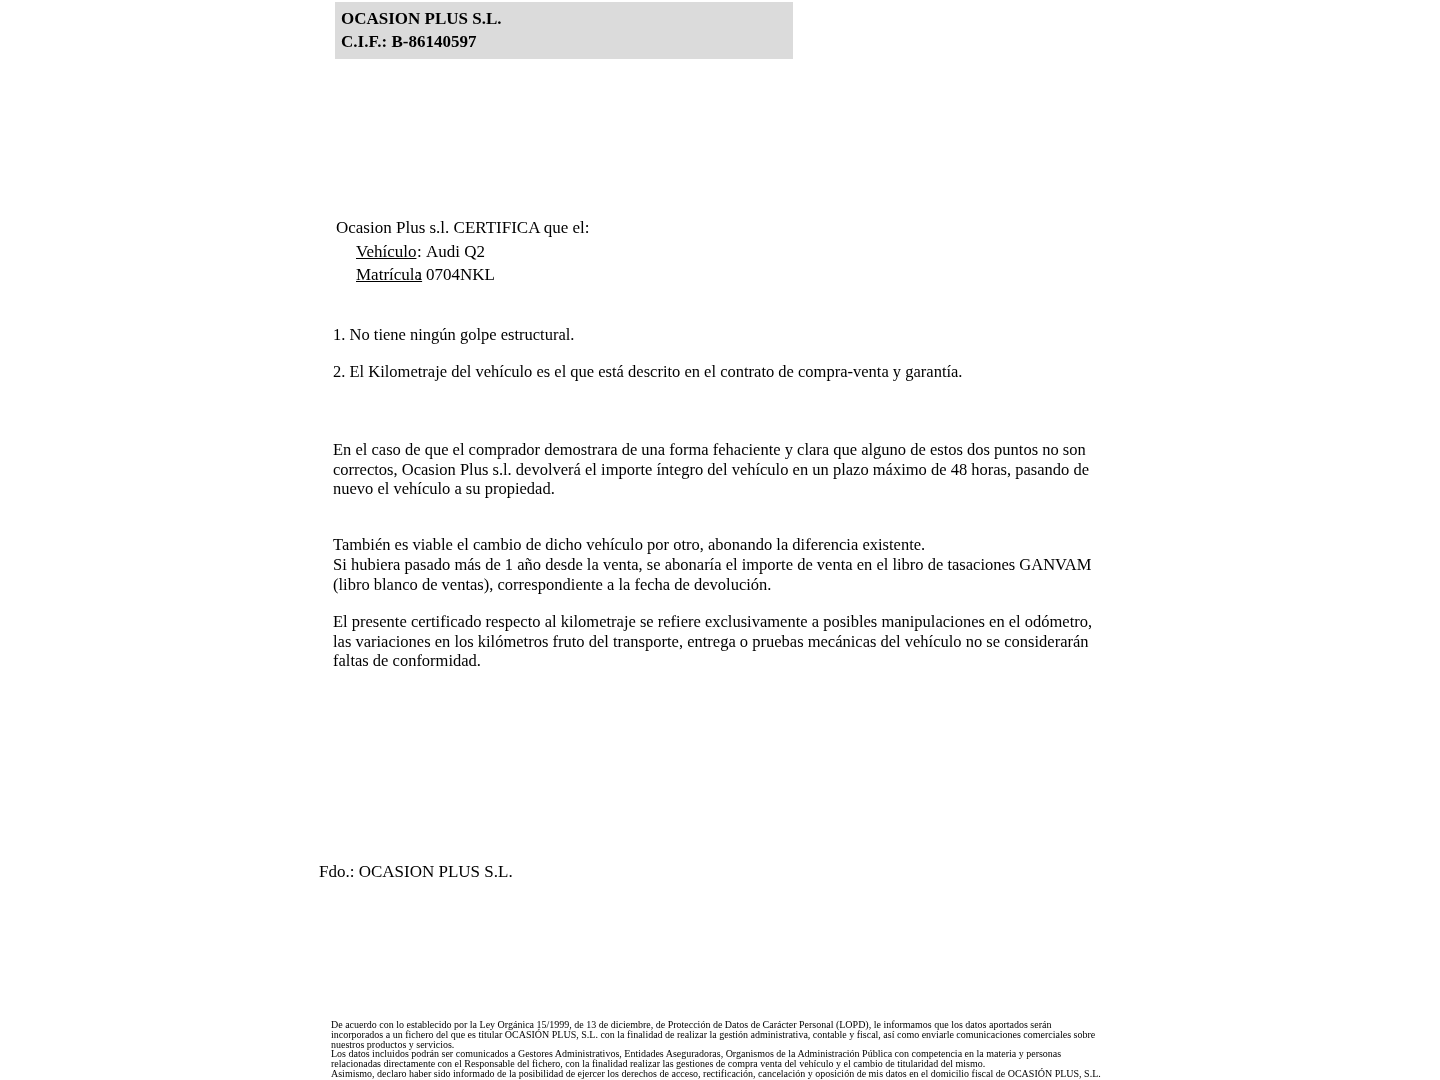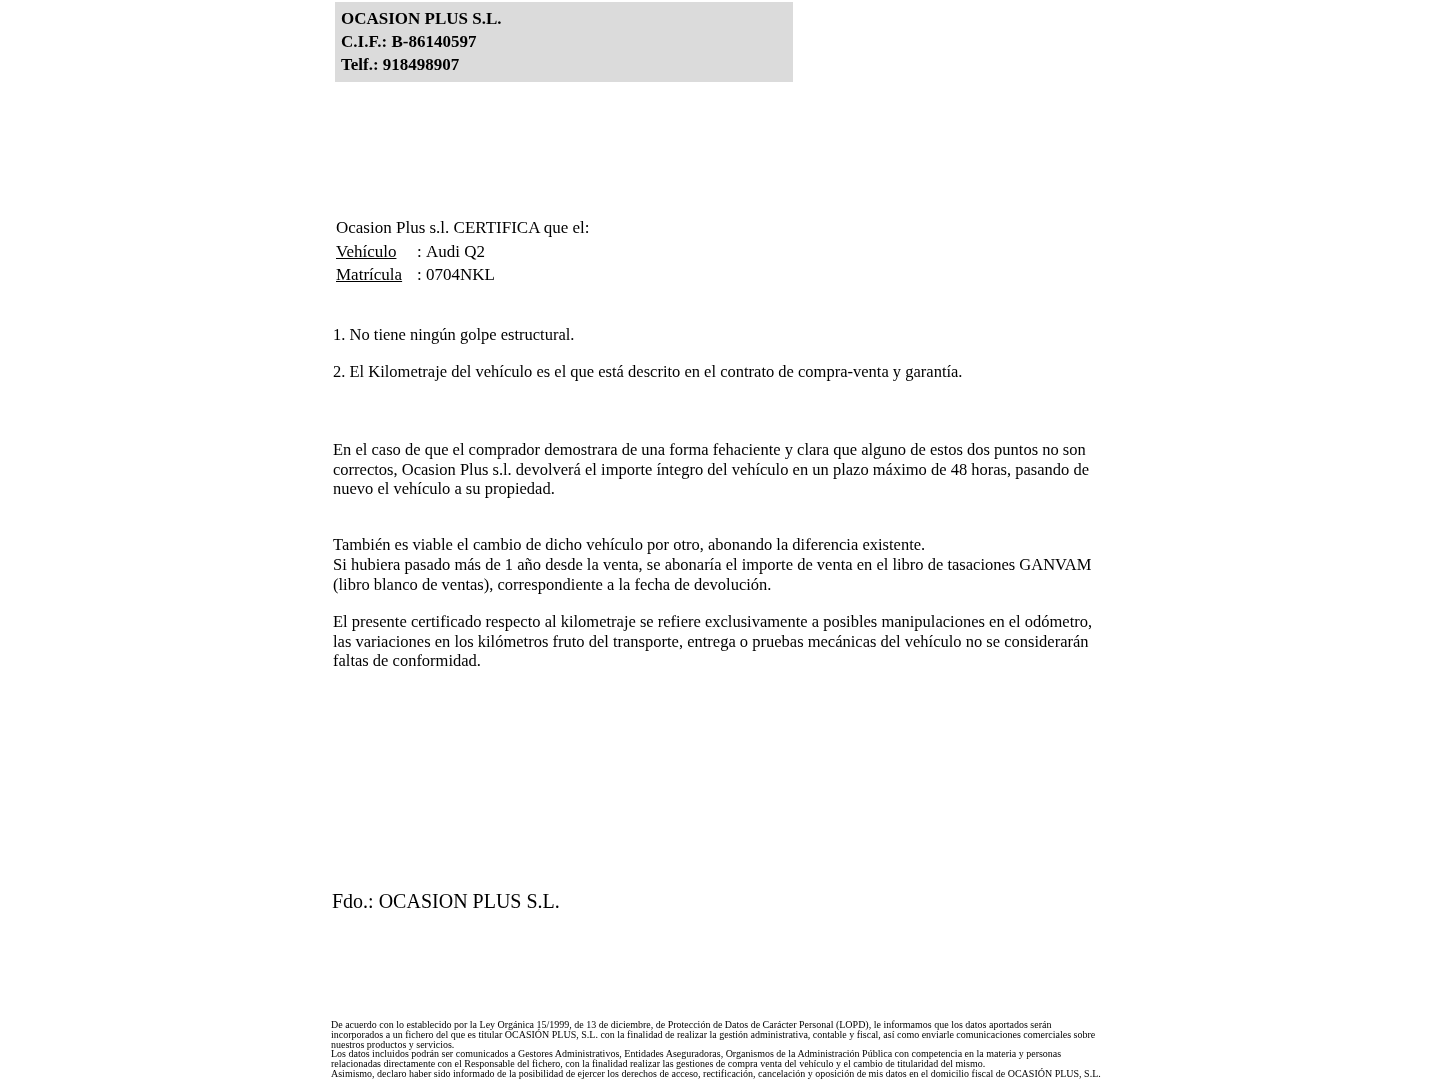--- a/index.html
+++ b/index.html
@@ -44,40 +44,40 @@
     top: 216px;
     font-size: 17px;
     line-height: 23.5px;
   }
   .field-row .label-wrap {
     display: inline-block;
     width: 81px;
   }
   .field-row .u {
     text-decoration: underline;
+    margin-left: 20px;
   }
   .body-text {
     position: absolute;
     left: 333px;
     width: 765px;
     font-size: 16.5px;
     line-height: 19.6px;
   }
   .pt1 { top: 325px; }
   .pt2 { top: 362px; }
   .para1 { top: 440px; }
   .para2 { top: 514px; margin-top: 21px; }
   .para3 { top: 555px; }
   .para4 { top: 612px; }
   .signature {
     position: absolute;
-    left: 332px;
+    left: 319px;
     top: 862px;
-    font-size: 20px;
-    margin-top: 28px;
+    font-size: 17px;
   }
   .footer {
     position: absolute;
     left: 331px;
     top: 1020px;
     width: 772px;
     font-size: 10px;
     line-height: 9.8px;
   }
   .footer p {
@@ -85,21 +85,20 @@
   }
 </style>
 </head>
 <body>
 
 <div class="page">
 
   <div class="header-box">
     <div class="hline">OCASION PLUS S.L.</div>
     <div class="hline">C.I.F.: B-86140597</div>
-    <div class="hline">Telf.: 918498907</div>
   </div>
 
 
   <div class="cert-block">
     <div>Ocasion Plus s.l. CERTIFICA que el:</div>
     <div class="field-row">
       <span class="label-wrap"><span class="u">Vehículo</span></span><span>:</span>&nbsp;<span>Audi Q2</span>
     </div>
     <div class="field-row">
       <span class="label-wrap"><span class="u">Matrícula</span></span><span>:</span>&nbsp;<span>0704NKL</span>

